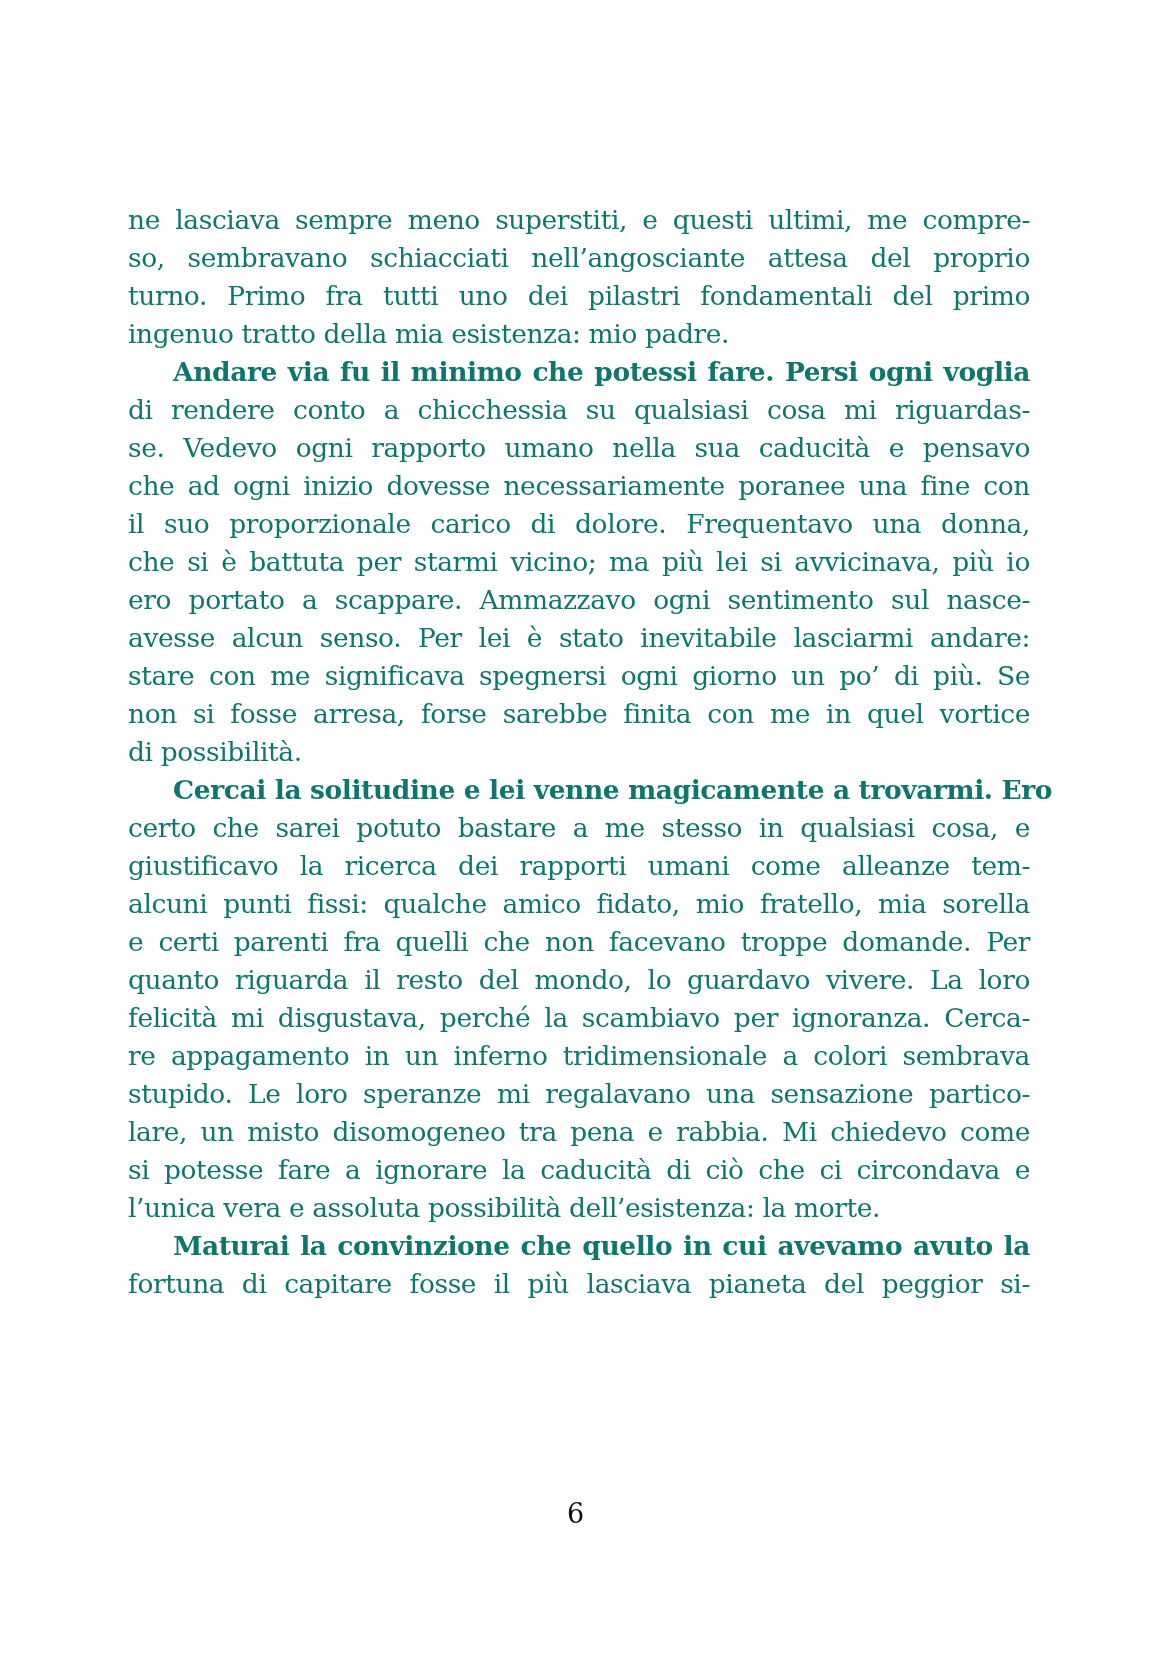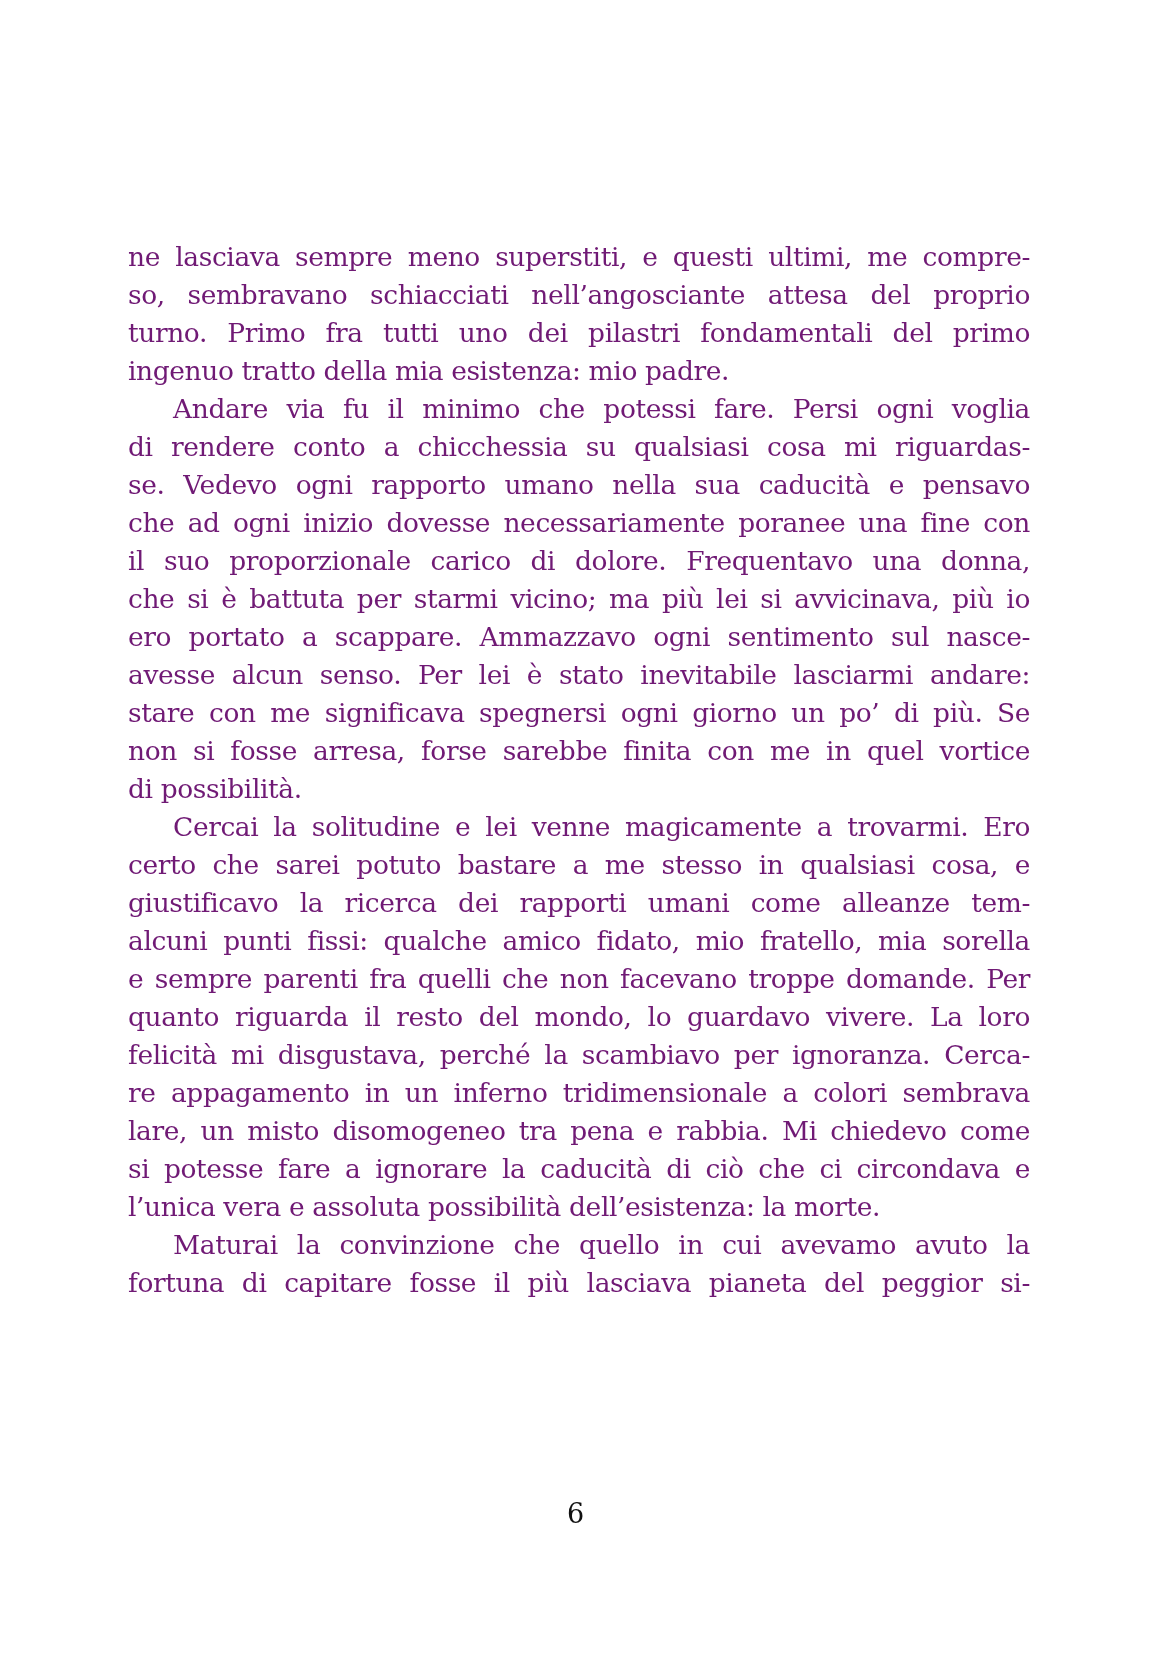--- a/index.html
+++ b/index.html
@@ -11,39 +11,39 @@
     width: 1165px;
     height: 1654px;
     position: relative;
     overflow: hidden;
   }
   .page {
     position: absolute;
     left: 128px;
     top: 201px;
     width: 902px;
-    color: #701a75;
+    color: #0f766e;
     font-family: "DejaVu Serif", "Liberation Serif", serif;
     font-size: 26.5px;
     line-height: 38px;
     letter-spacing: -0.4px;
-    margin-top: 37px;
   }
   .line {
     display: block;
     white-space: nowrap;
     height: 38px;
     text-align: justify;
     text-align-last: justify;
   }
   .line.last {
     text-align-last: left;
   }
   .line.indent {
     padding-left: 45px;
+    font-weight: bold;
   }
   .page-number {
     position: absolute;
     left: 0;
     width: 1165px;
     top: 1498px;
     text-align: center;
     font-family: "DejaVu Serif", "Liberation Serif", serif;
     font-size: 27px;
     color: #111111;
@@ -74,24 +74,25 @@
       <span class="line">avesse alcun senso. Per lei è stato inevitabile lasciarmi andare:</span>
       <span class="line">stare con me significava spegnersi ogni giorno un po’ di più. Se</span>
       <span class="line">non si fosse arresa, forse sarebbe finita con me in quel vortice</span>
       <span class="line last">di possibilità.</span>
     </div>
     <div>
       <span class="line indent">Cercai la solitudine e lei venne magicamente a trovarmi. Ero</span>
       <span class="line">certo che sarei potuto bastare a me stesso in qualsiasi cosa, e</span>
       <span class="line">giustificavo la ricerca dei rapporti umani come alleanze tem-</span>
       <span class="line">alcuni punti fissi: qualche amico fidato, mio fratello, mia sorella</span>
-      <span class="line">e sempre parenti fra quelli che non facevano troppe domande. Per</span>
+      <span class="line">e certi parenti fra quelli che non facevano troppe domande. Per</span>
       <span class="line">quanto riguarda il resto del mondo, lo guardavo vivere. La loro</span>
       <span class="line">felicità mi disgustava, perché la scambiavo per ignoranza. Cerca-</span>
       <span class="line">re appagamento in un inferno tridimensionale a colori sembrava</span>
+      <span class="line">stupido. Le loro speranze mi regalavano una sensazione partico-</span>
       <span class="line">lare, un misto disomogeneo tra pena e rabbia. Mi chiedevo come</span>
       <span class="line">si potesse fare a ignorare la caducità di ciò che ci circondava e</span>
       <span class="line last">l’unica vera e assoluta possibilità dell’esistenza: la morte.</span>
     </div>
     <div>
       <span class="line indent">Maturai la convinzione che quello in cui avevamo avuto la</span>
       <span class="line">fortuna di capitare fosse il più lasciava pianeta del peggior si-</span>
     </div>
   </div>
 

